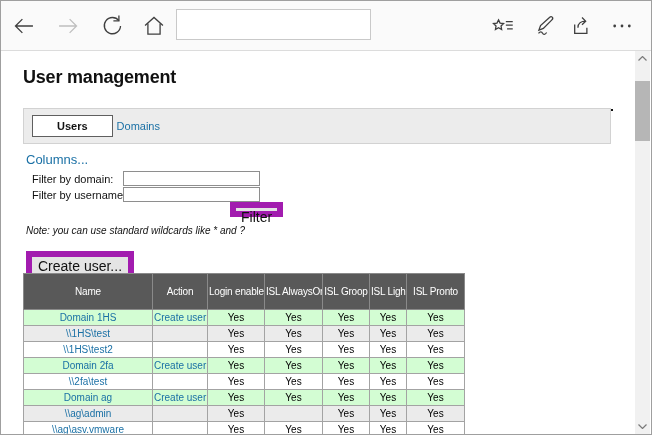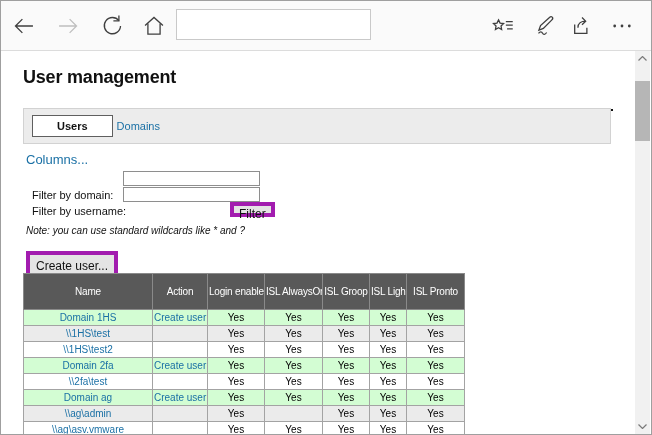--- a/index.html
+++ b/index.html
@@ -26,25 +26,25 @@
     font-size:18px; font-weight:bold; color:#111;
     border-bottom:2px solid #111; padding-bottom:21px; letter-spacing:-0.2px; }
   .tabstrip { position:absolute; left:22px; top:57px; width:588px; height:36px;
     background:#ececec; border:1px solid #d2d2d2; display:flex; align-items:center;
     padding-left:8px; }
   .tab-active { background:#fff; border:1px solid #5f5f5f; padding:4px 24px;
     font-size:11px; color:#111; cursor:pointer;font-weight:bold; }
   .tab-link { margin-left:4px; font-size:11px; cursor:pointer; }
   a, .link { color:#1a70a5; text-decoration:none; cursor:pointer; }
   .columns-link { position:absolute; left:25px; top:101px; font-size:13px; }
-  .flabel { position:absolute; left:31px; font-size:11px; color:#111;margin-top:16px; }
+  .flabel { position:absolute; left:31px; font-size:11px; color:#111; }
   .finput { position:absolute; left:122px; width:137px; height:15px;
     border:1px solid #8e8e8e; background:#fff; font-size:10px; padding:0 3px;
     font-family:"Liberation Sans","DejaVu Sans",sans-serif; outline:none; }
-  .btn { background:#e4e4e4; border:4px solid #a21caf; font-size:12px; color:#111;
+  .btn { background:#e4e4e4; border:6px solid #a21caf; font-size:14px; color:#111;
     cursor:pointer; font-family:"Liberation Sans","DejaVu Sans",sans-serif; }
   .filter-btn { position:absolute; left:229px; top:151px; padding:1px 5px; height:15px; }
   .note { position:absolute; left:25px; top:174px; font-size:10px; font-style:italic; color:#111; }
   .create-btn { position:absolute; left:25px; top:200px; padding:1px 6px; height:30px; }
   
   table.users { position:absolute; left:22px; top:222px; width:441px;
     border-collapse:collapse; table-layout:fixed; }
   table.users th { background:#595959; color:#fff; font-weight:normal;
     font-size:10px; height:36px; border:1px solid #8a8a8a; padding:0 1px;
     white-space:nowrap; overflow:hidden; text-align:center; letter-spacing:-0.2px; }

